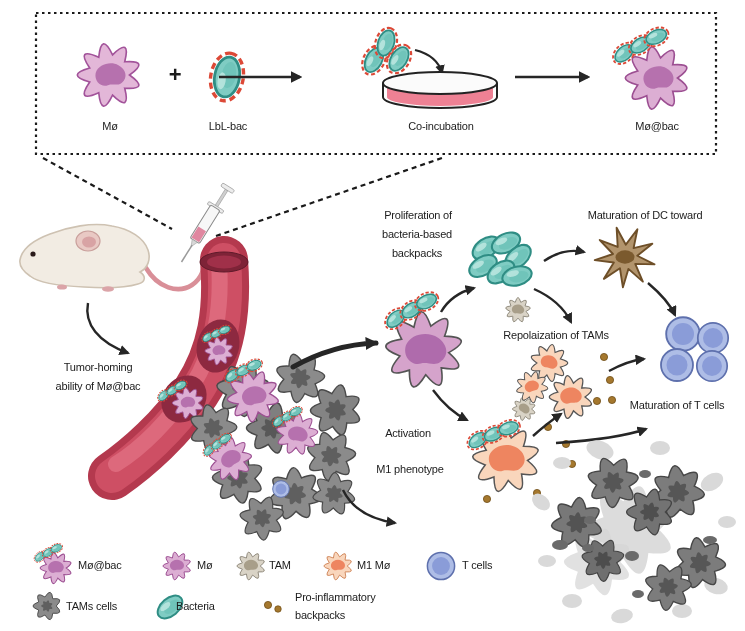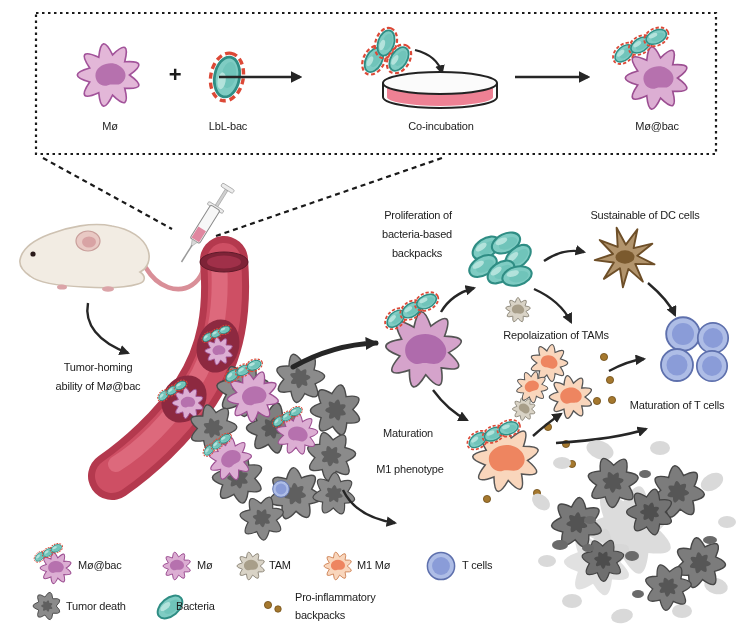--- a/index.html
+++ b/index.html
@@ -360,30 +360,30 @@
 <div class="lbl" style="left:441px;top:126px">Co-incubation</div>
 <div class="lbl" style="left:657px;top:126px">Mø@bac</div>
 
 <div class="lbl" style="left:98px;top:367px">Tumor-homing</div>
 <div class="lbl" style="left:98px;top:386px">ability of Mø@bac</div>
 
 <div class="lbl" style="left:418px;top:215px">Proliferation of</div>
 <div class="lbl" style="left:417px;top:234px">bacteria-based</div>
 <div class="lbl" style="left:417px;top:253px">backpacks</div>
 
-<div class="lbl" style="left:645px;top:215px">Sustainable of DC cells</div>
+<div class="lbl" style="left:645px;top:215px">Maturation of DC toward</div>
 <div class="lbl" style="left:556px;top:335px">Repolaization of TAMs</div>
 
-<div class="lbl" style="left:408px;top:433px">Maturation</div>
+<div class="lbl" style="left:408px;top:433px">Activation</div>
 <div class="lbl" style="left:410px;top:469px">M1 phenotype</div>
 
 <div class="lbl" style="left:677px;top:405px">Maturation of T cells</div>
 
 <div class="lbl left" style="left:78px;top:565px">Mø@bac</div>
 <div class="lbl left" style="left:197px;top:565px">Mø</div>
 <div class="lbl left" style="left:269px;top:565px">TAM</div>
 <div class="lbl left" style="left:357px;top:565px">M1 Mø</div>
 <div class="lbl left" style="left:462px;top:565px">T cells</div>
-<div class="lbl left" style="left:66px;top:606px">Tumor death</div>
+<div class="lbl left" style="left:66px;top:606px">TAMs cells</div>
 <div class="lbl left" style="left:176px;top:606px">Bacteria</div>
 <div class="lbl left" style="left:295px;top:597px">Pro-inflammatory</div>
 <div class="lbl left" style="left:295px;top:615px">backpacks</div>
 </div>
 
 </body></html>

